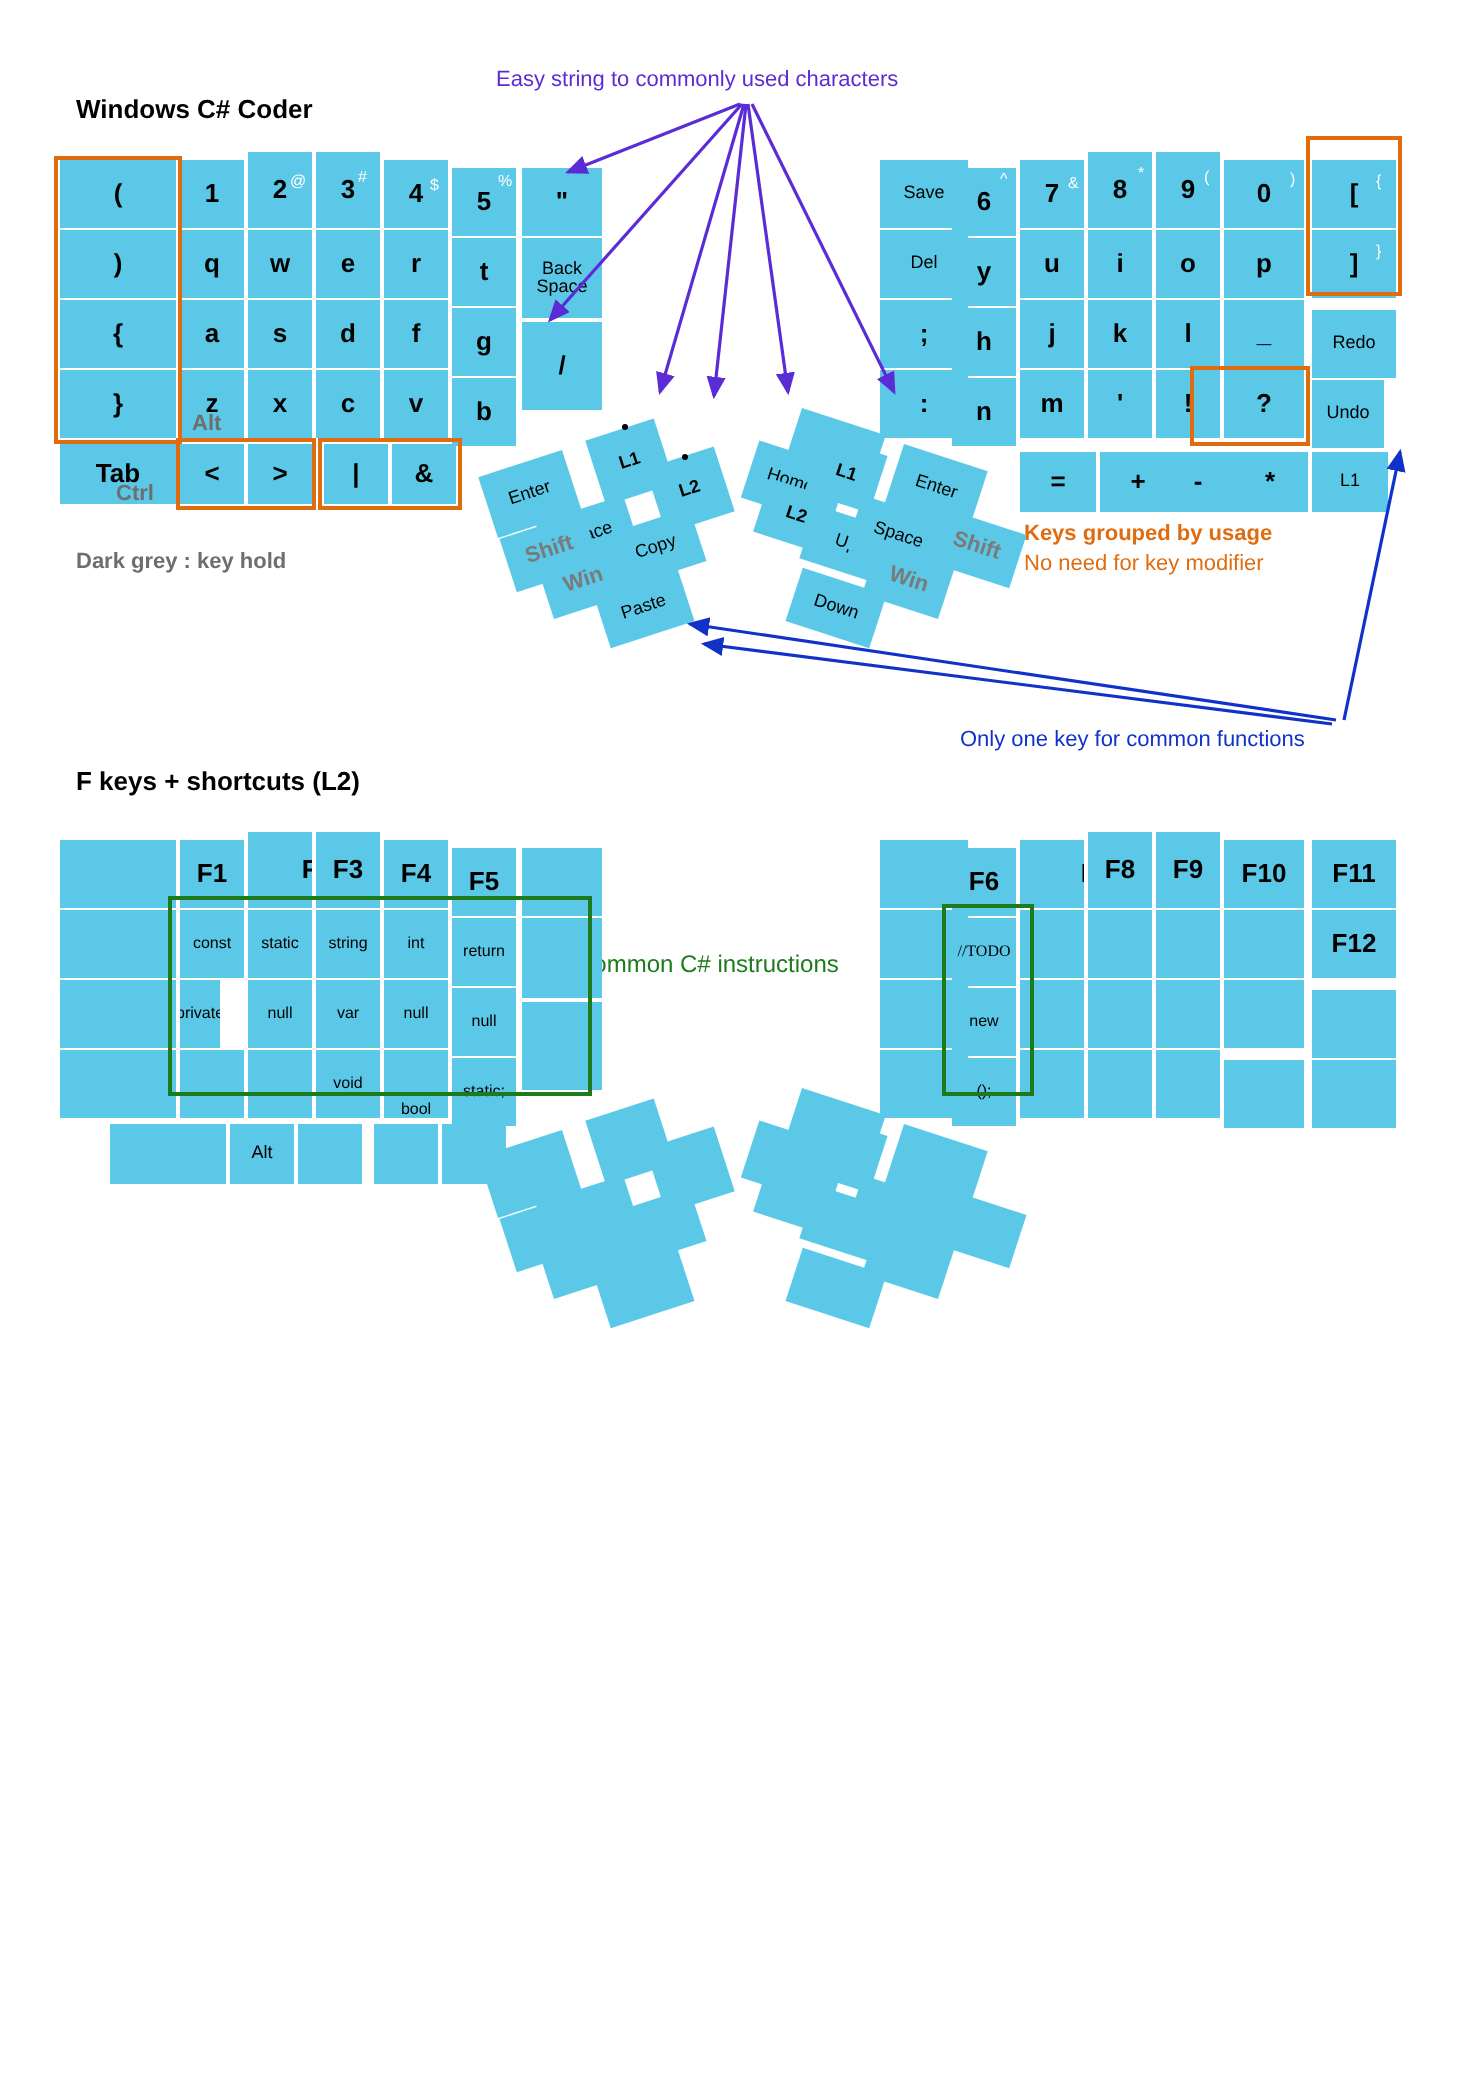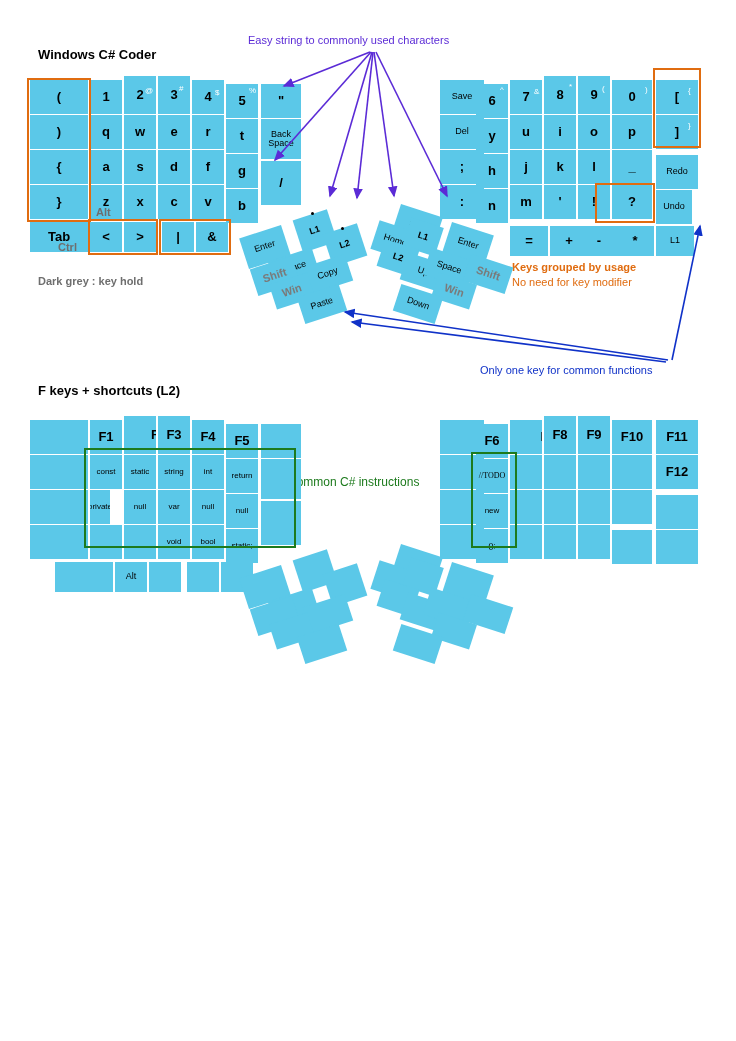--- a/index.html
+++ b/index.html
@@ -417,21 +417,21 @@
       </div>
       <div class="key " style="left: 90px; top: 525px; width: 32px; height: 34px;">
         <span style="white-space: pre-line;"></span>
       </div>
       <div class="key " style="left: 124px; top: 525px; width: 32px; height: 34px;">
         <span style="white-space: pre-line;"></span>
       </div>
       <div class="key tiny" style="left: 158px; top: 525px; width: 32px; height: 34px;">
         <span style="white-space: pre-line;">void</span>
       </div>
-      <div class="key tiny" style="left: 192px; top: 525px; width: 32px; height: 34px;">
+      <div class="key tiny" style="left: 192px; top: 525px; width: 32px; height: 34px; align-items: flex-end;">
         <span style="white-space: pre-line;">bool</span>
       </div>
       <div class="key tiny" style="left: 226px; top: 529px; width: 32px; height: 34px;">
         <span style="white-space: pre-line;">static;</span>
       </div>
       <div class="key " style="left: 55px; top: 562px; width: 58px; height: 30px;">
         <span style="white-space: pre-line;"></span>
       </div>
       <div class="key small" style="left: 115px; top: 562px; width: 32px; height: 30px;">
         <span style="white-space: pre-line;">Alt</span>

